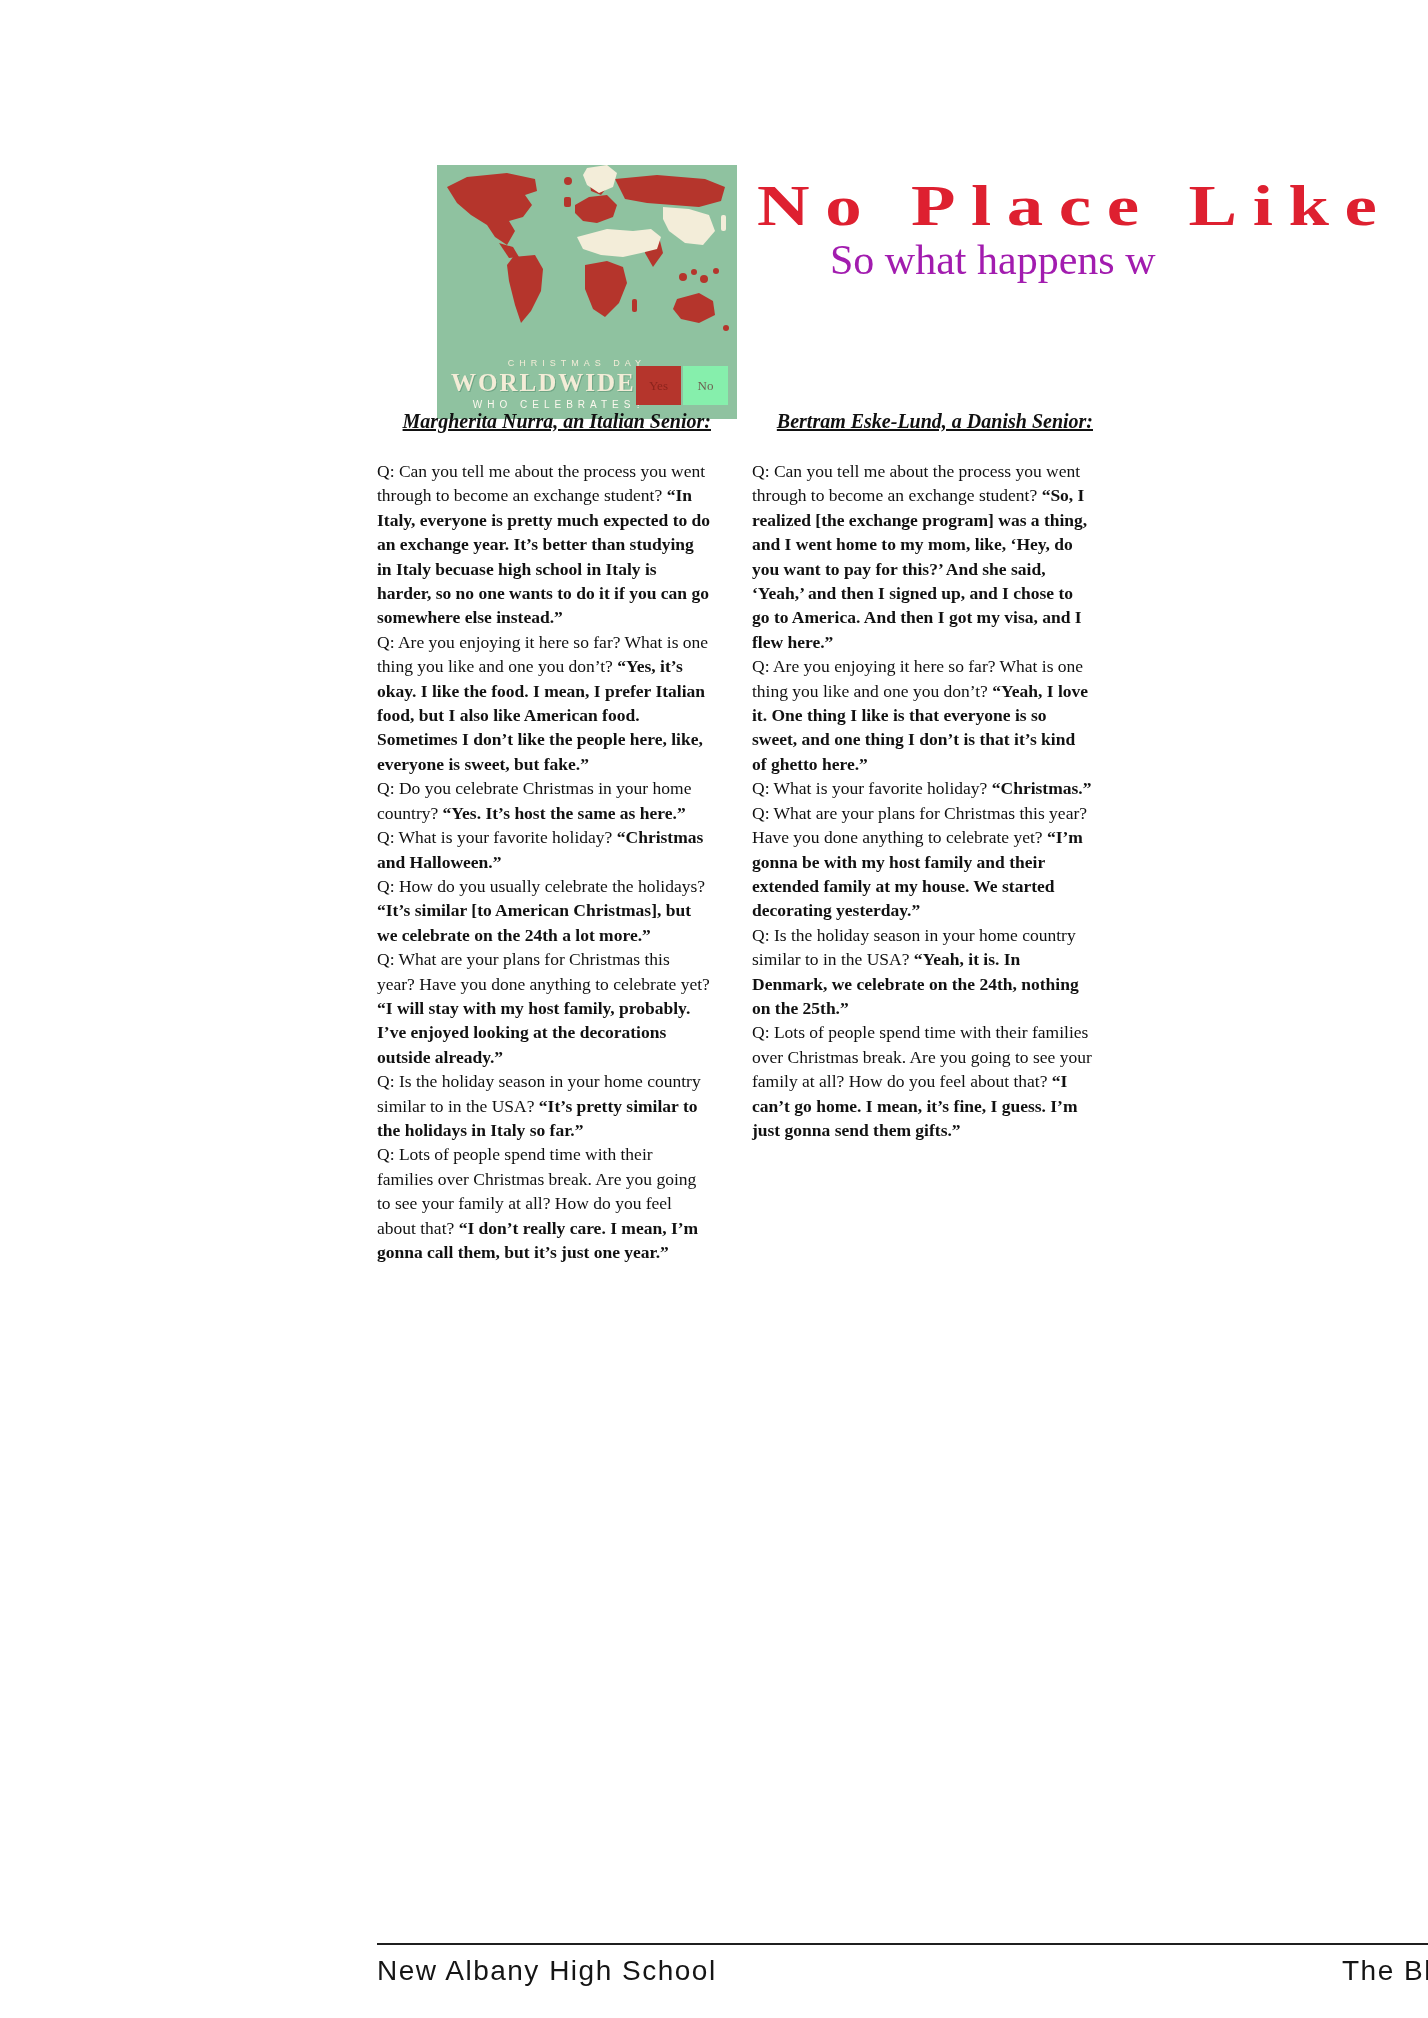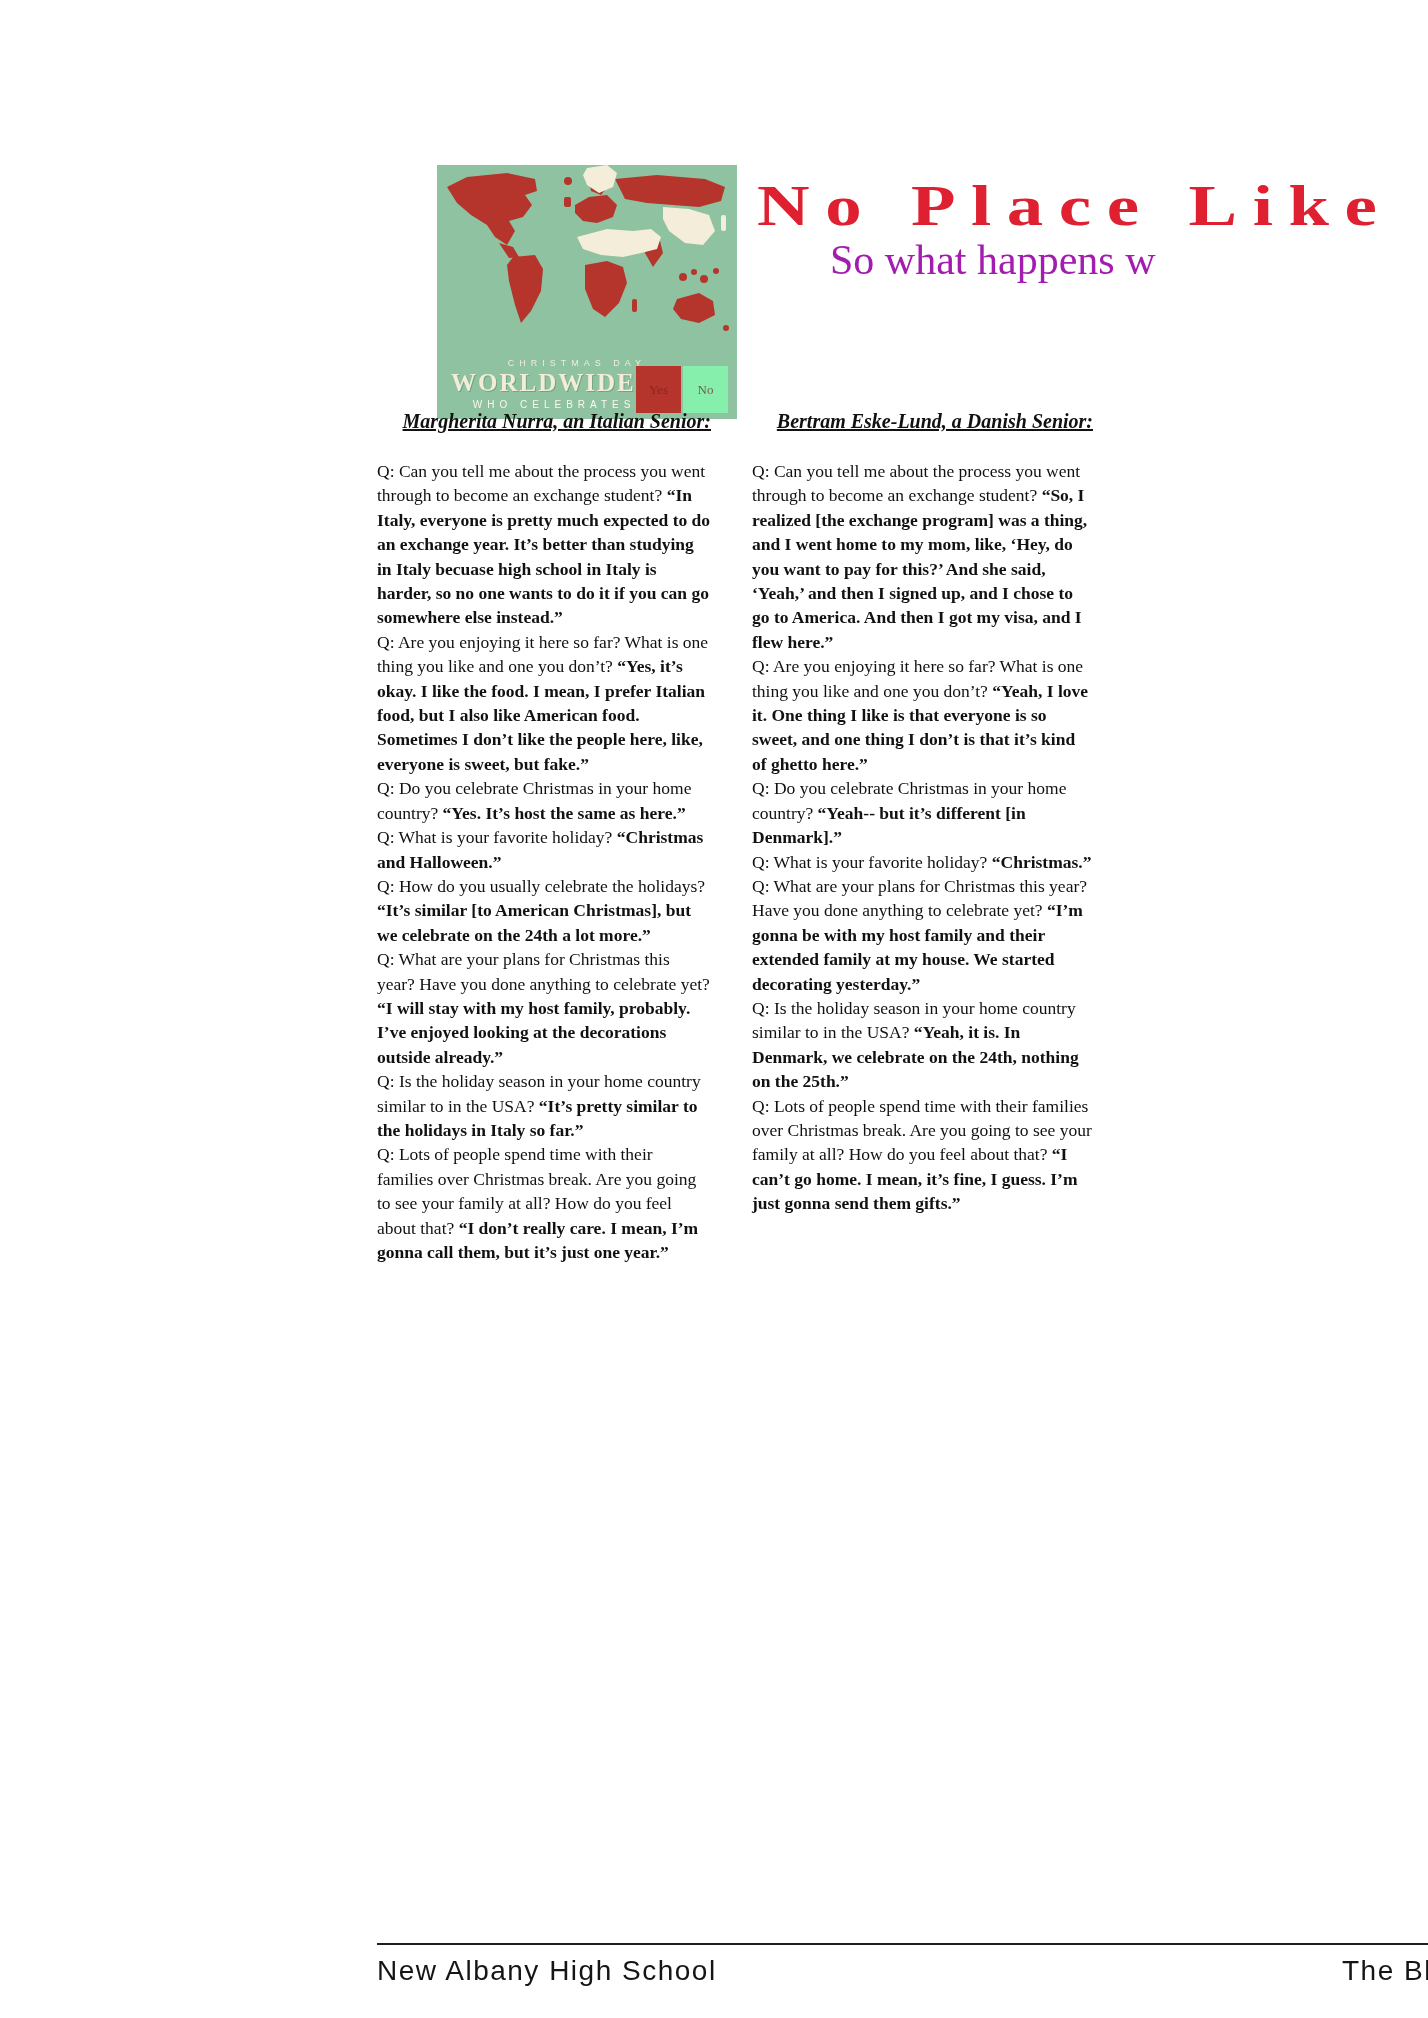--- a/index.html
+++ b/index.html
@@ -31,21 +31,21 @@
     font-size: 25px; font-weight: bold; letter-spacing: 2px;
     color: #f3ecd7; line-height: 1.02;
     text-shadow: 1px 1px 0 #6fa585;
   }
   .cap-sub {
     font-family: "Liberation Sans", sans-serif;
     font-size: 10px; letter-spacing: 5px; color: #fcf8ee; margin-top: 3px;
   }
   .legend { position: absolute; right: 9px; top: 201px; display: flex; gap: 2px; }
   .legend-box {
-    width: 45px; height: 47px;
+    width: 45px; height: 39px;
     display: flex; align-items: center; justify-content: center;
     font-size: 13px;
   }
   .legend-yes { background: #b5352c; color: #8c241d; }
   .legend-no  { background: #86efac; color: #6e5f50; }
 
   
   .headline {
     position: absolute; left: 757px; top: 174px;
     font-size: 56px; font-weight: bold;
@@ -146,21 +146,20 @@
   <p class="qa"><span class="q">Q: How do you usually celebrate the holidays?</span> <span class="a">“It’s similar [to American Christmas], but we celebrate on the 24th a lot more.”</span></p>
   <p class="qa"><span class="q">Q: What are your plans for Christmas this year? Have you done anything to celebrate yet?</span> <span class="a">“I will stay with my host family, probably. I’ve enjoyed looking at the decorations outside already.”</span></p>
   <p class="qa"><span class="q">Q: Is the holiday season in your home country similar to in the USA?</span> <span class="a">“It’s pretty similar to the holidays in Italy so far.”</span></p>
   <p class="qa"><span class="q">Q: Lots of people spend time with their families over Christmas break. Are you going to see your family at all? How do you feel about that?</span> <span class="a">“I don’t really care. I mean, I’m gonna call them, but it’s just one year.”</span></p>
 </div>
 
 <div class="column col-right">
   <h2 class="col-header">Bertram Eske-Lund, a Danish Senior:</h2>
   <p class="qa"><span class="q">Q: Can you tell me about the process you went through to become an exchange student?</span> <span class="a">“So, I realized [the exchange program] was a thing, and I went home to my mom, like, ‘Hey, do you want to pay for this?’ And she said, ‘Yeah,’ and then I signed up, and I chose to go to America. And then I got my visa, and I flew here.”</span></p>
   <p class="qa"><span class="q">Q: Are you enjoying it here so far? What is one thing you like and one you don’t?</span> <span class="a">“Yeah, I love it. One thing I like is that everyone is so sweet, and one thing I don’t is that it’s kind of ghetto here.”</span></p>
-  <p class="qa"><span class="q">Q: Do you celebrate Christmas in your home country?</span> <span class="a">“Yeah-- but it’s different [in Denmark].”</span></p>
   <p class="qa"><span class="q">Q: What is your favorite holiday?</span> <span class="a">“Christmas.”</span></p>
   <p class="qa"><span class="q">Q: What are your plans for Christmas this year? Have you done anything to celebrate yet?</span> <span class="a">“I’m gonna be with my host family and their extended family at my house. We started decorating yesterday.”</span></p>
   <p class="qa"><span class="q">Q: Is the holiday season in your home country similar to in the USA?</span> <span class="a">“Yeah, it is. In Denmark, we celebrate on the 24th, nothing on the 25th.”</span></p>
   <p class="qa"><span class="q">Q: Lots of people spend time with their families over Christmas break. Are you going to see your family at all? How do you feel about that?</span> <span class="a">“I can’t go home. I mean, it’s fine, I guess. I’m just gonna send them gifts.”</span></p>
 </div>
 
 <div class="footer-rule"></div>
 <div class="footer-text footer-left">New Albany High School</div>
 <div class="footer-text footer-right">The Bl</div>
 

